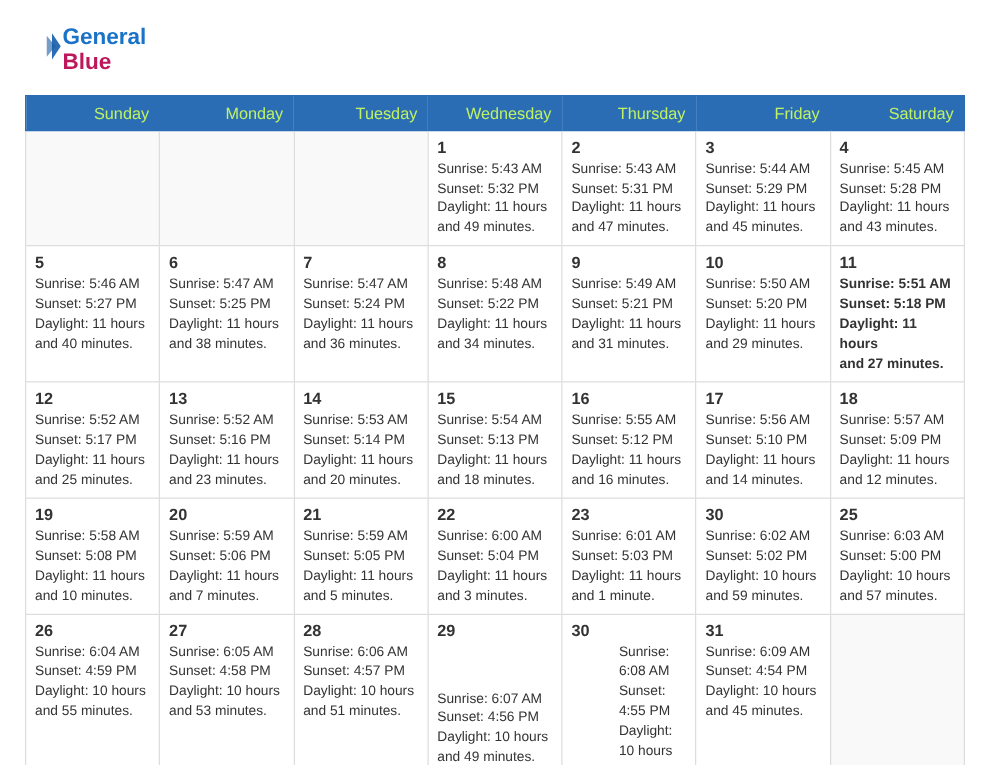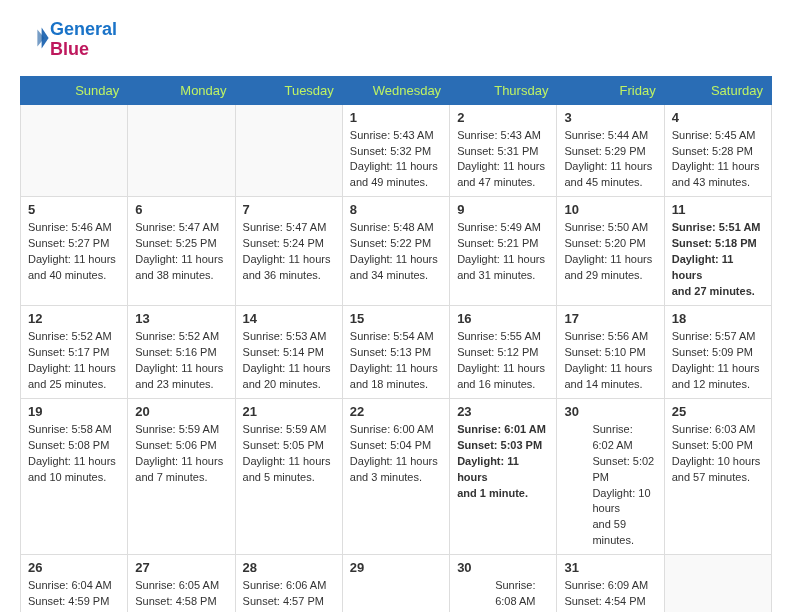--- a/index.html
+++ b/index.html
@@ -279,28 +279,28 @@
         </td>
         <td>
           <span class="day-number">22</span>
           <div class="day-info" style="white-space: pre-line;">Sunrise: 6:00 AM
 Sunset: 5:04 PM
 Daylight: 11 hours
 and 3 minutes.</div>
         </td>
         <td>
           <span class="day-number">23</span>
-          <div class="day-info" style="white-space: pre-line; font-weight: bold;">Sunrise: 6:01 AM
+          <div class="day-info" style="white-space: pre-line;">Sunrise: 6:01 AM
 Sunset: 5:03 PM
 Daylight: 11 hours
 and 1 minute.</div>
         </td>
         <td>
           <span class="day-number">30</span>
-          <div class="day-info" style="white-space: pre-line; margin-left: 28px;">Sunrise: 6:02 AM
+          <div class="day-info" style="white-space: pre-line;">Sunrise: 6:02 AM
 Sunset: 5:02 PM
 Daylight: 10 hours
 and 59 minutes.</div>
         </td>
         <td>
           <span class="day-number">25</span>
           <div class="day-info" style="white-space: pre-line;">Sunrise: 6:03 AM
 Sunset: 5:00 PM
 Daylight: 10 hours
 and 57 minutes.</div>

